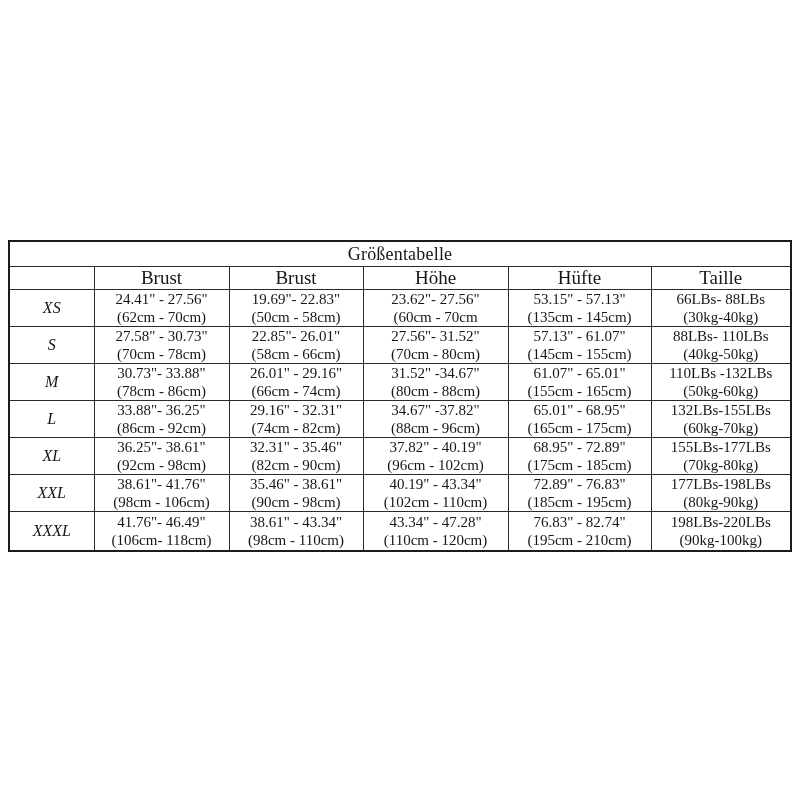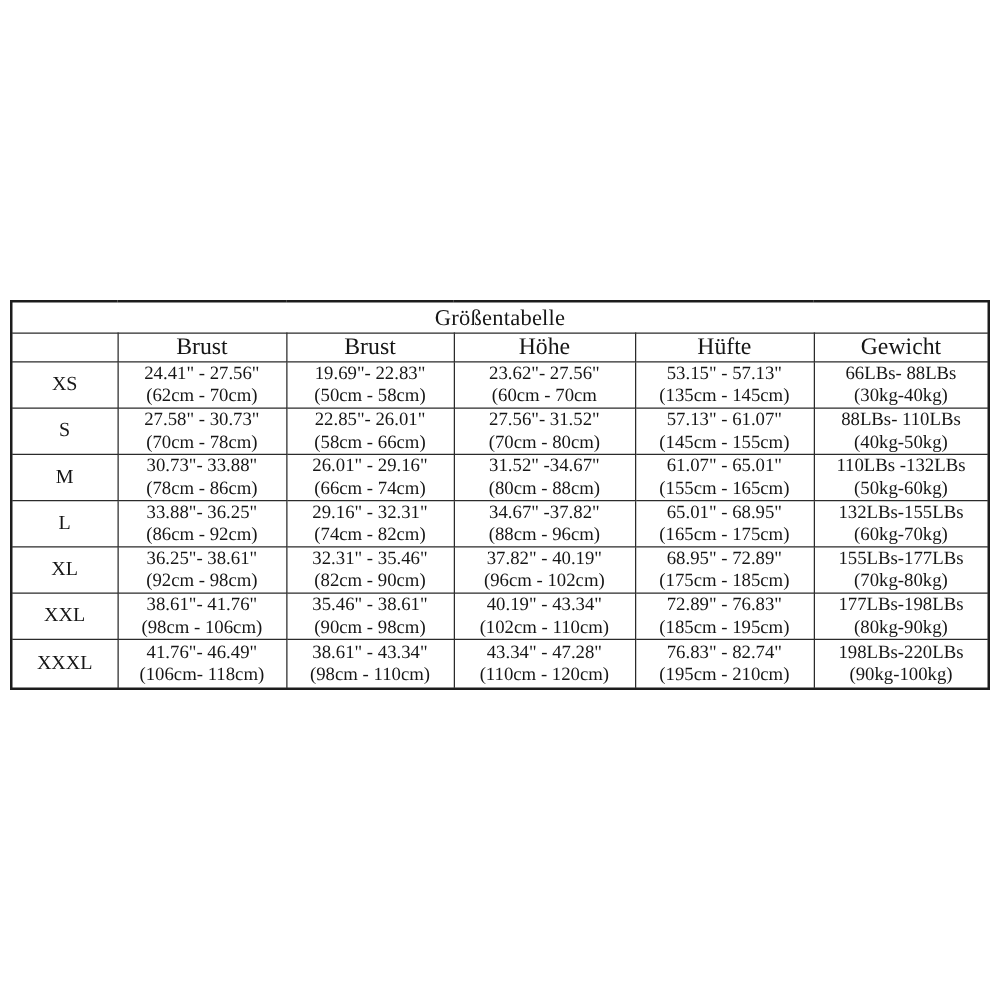--- a/index.html
+++ b/index.html
@@ -45,20 +45,21 @@
     font-size: 19px;
     margin-left: 44px;
   }
   .data-row td {
     height: 36px;
     font-size: 15px;
     line-height: 18px;
   }
   .data-row .size-label {
     font-size: 16px;
+    font-style: italic;
   }
   .last-row td {
     height: 38px;
   }
   .rng {
     white-space: nowrap;
   }
 </style>
 </head>
 <body>
@@ -76,21 +77,21 @@
     <thead>
       <tr class="title-row">
         <th colspan="6">Größentabelle</th>
       </tr>
       <tr class="header-row">
         <th></th>
         <th>Brust</th>
         <th>Brust</th>
         <th>Höhe</th>
         <th>Hüfte</th>
-        <th>Gewicht</th>
+        <th>Taille</th>
       </tr>
     </thead>
     <tbody>
       <tr class="data-row">
         <td class="size-label">XS</td>
         <td>
           <div class="rng">24.41" - 27.56"</div>
           <div class="rng">(62cm - 70cm)</div>
         </td>
         <td>

